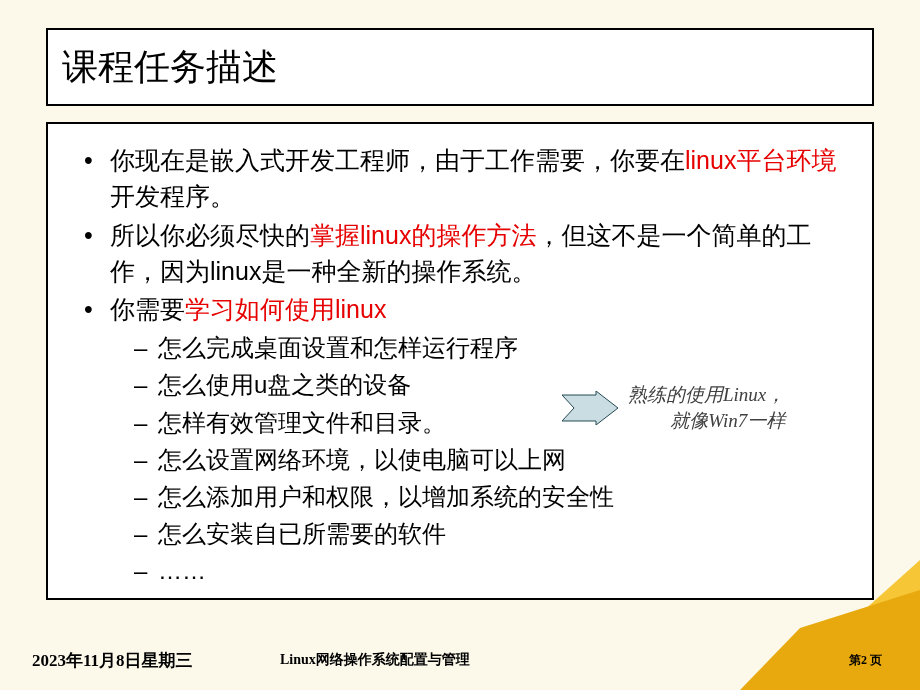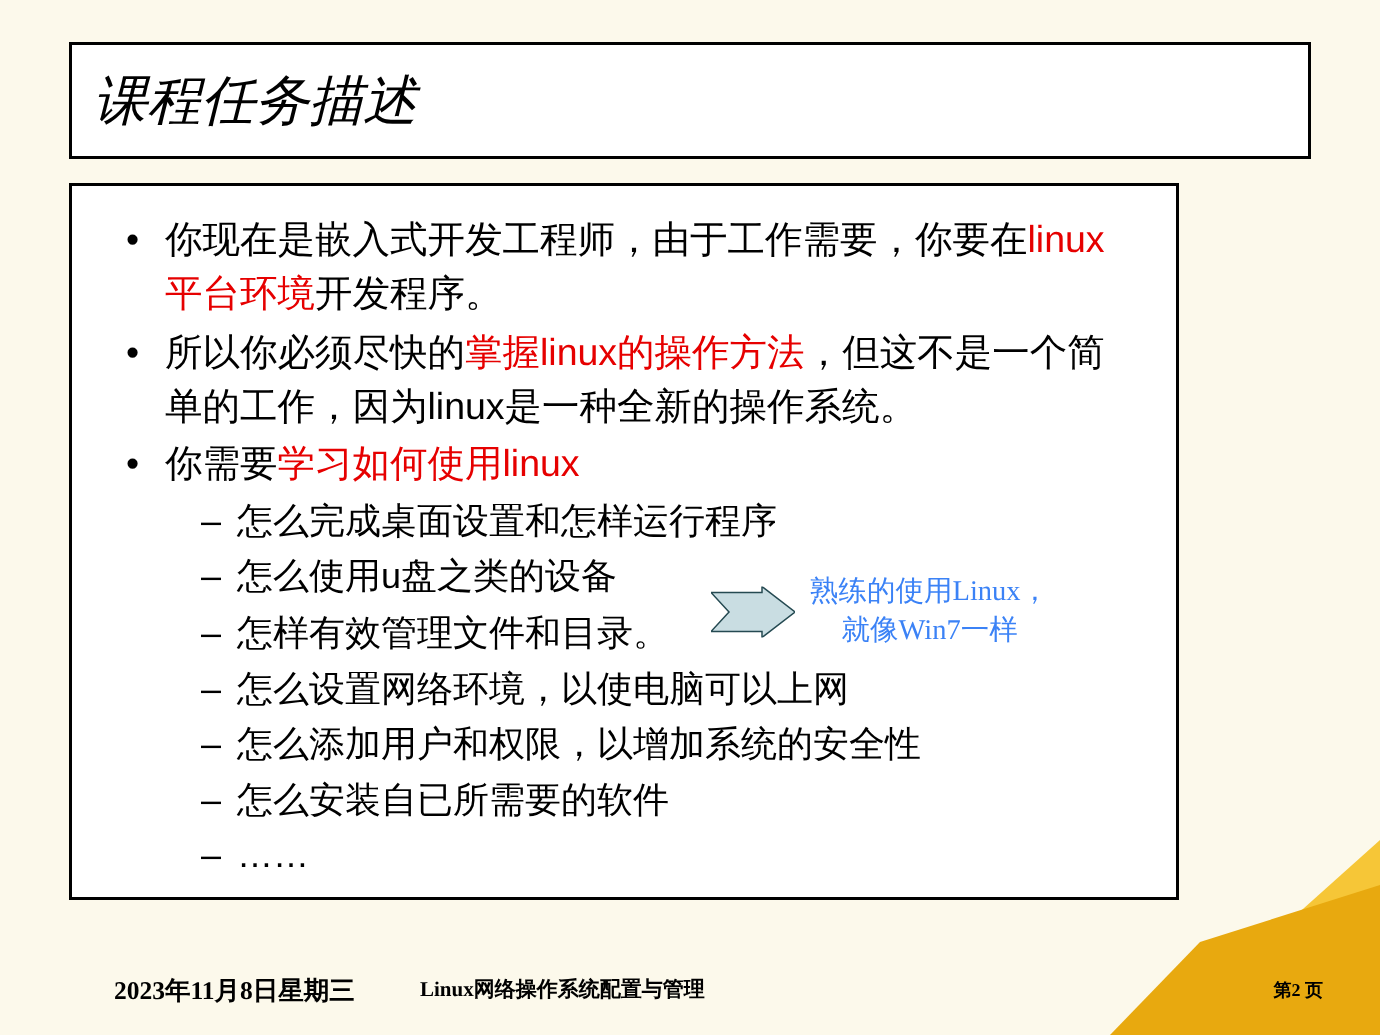--- a/index.html
+++ b/index.html
@@ -15,32 +15,31 @@
       position: absolute;
       top: 28px;
       left: 46px;
       width: 828px;
       height: 78px;
       border: 2px solid #000;
       background: #fff;
       display: flex;
       align-items: center;
       padding-left: 14px;
-      font-style: italic;
     }
     .title-box h1 {
       font-size: 36px;
       font-weight: 400;
       color: #000;
     }
     .content-box {
       position: absolute;
       top: 122px;
       left: 46px;
-      width: 740px;
+      width: 828px;
       height: 478px;
       border: 2px solid #000;
       background: #fff;
       padding: 18px 24px 12px 24px;
       font-size: 25px;
       line-height: 1.45;
       color: #000;
       overflow: hidden;
     }
     .b-item {
@@ -79,22 +78,23 @@
     }
     .arrow-wrap {
       flex-shrink: 0;
       width: 56px;
       height: 34px;
     }
     .callout-text {
       font-family: SimSun, serif;
       font-size: 19px;
       line-height: 1.35;
-      text-align: center;
-      color: #3b82f6;
+      text-align: right;
+      color: #404040;
+      font-style: italic;
     }
     .corner-shape {
       position: absolute;
       right: 0;
       bottom: 0;
       width: 180px;
       height: 130px;
       pointer-events: none;
     }
     .footer {
@@ -106,21 +106,20 @@
       display: flex;
       align-items: center;
       font-family: SimSun, serif;
     }
     .footer-date {
       position: absolute;
       left: 32px;
       font-size: 17px;
       font-weight: bold;
       color: #000;
-      margin-left: 44px;
     }
     .footer-title {
       position: absolute;
       left: 280px;
       font-size: 14px;
       font-weight: bold;
       color: #000;
     }
     .footer-page {
       position: absolute;

